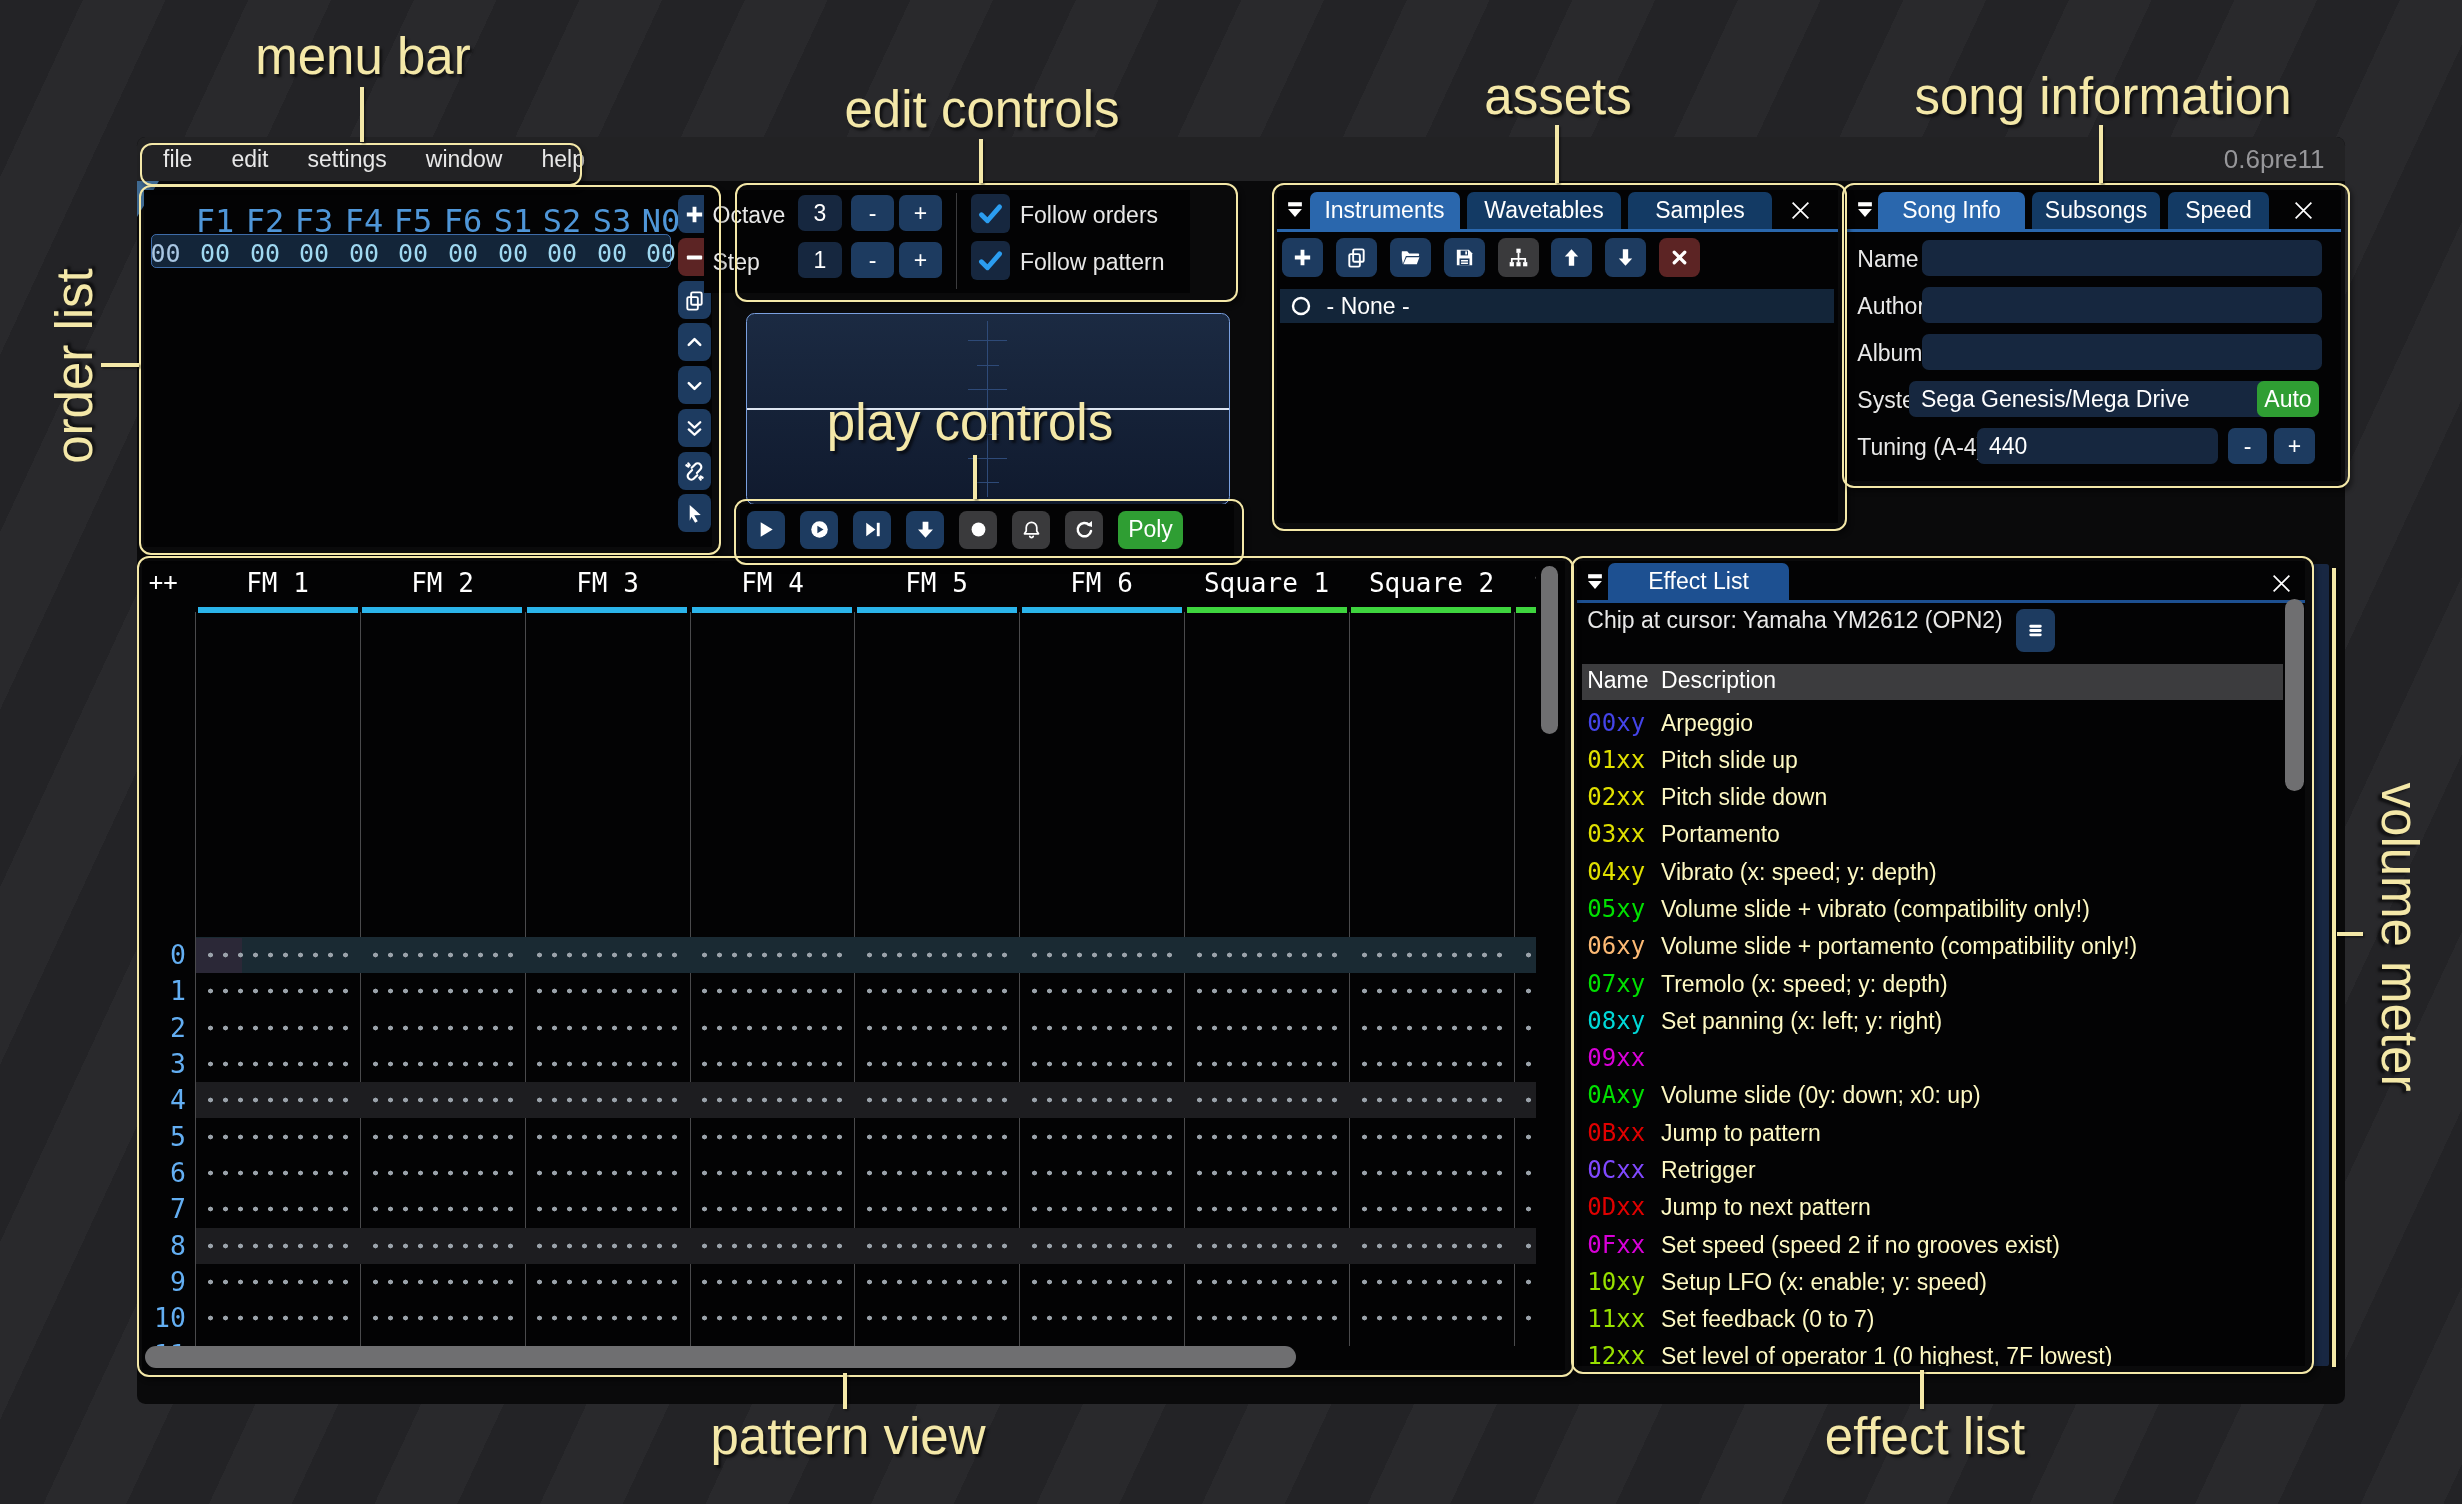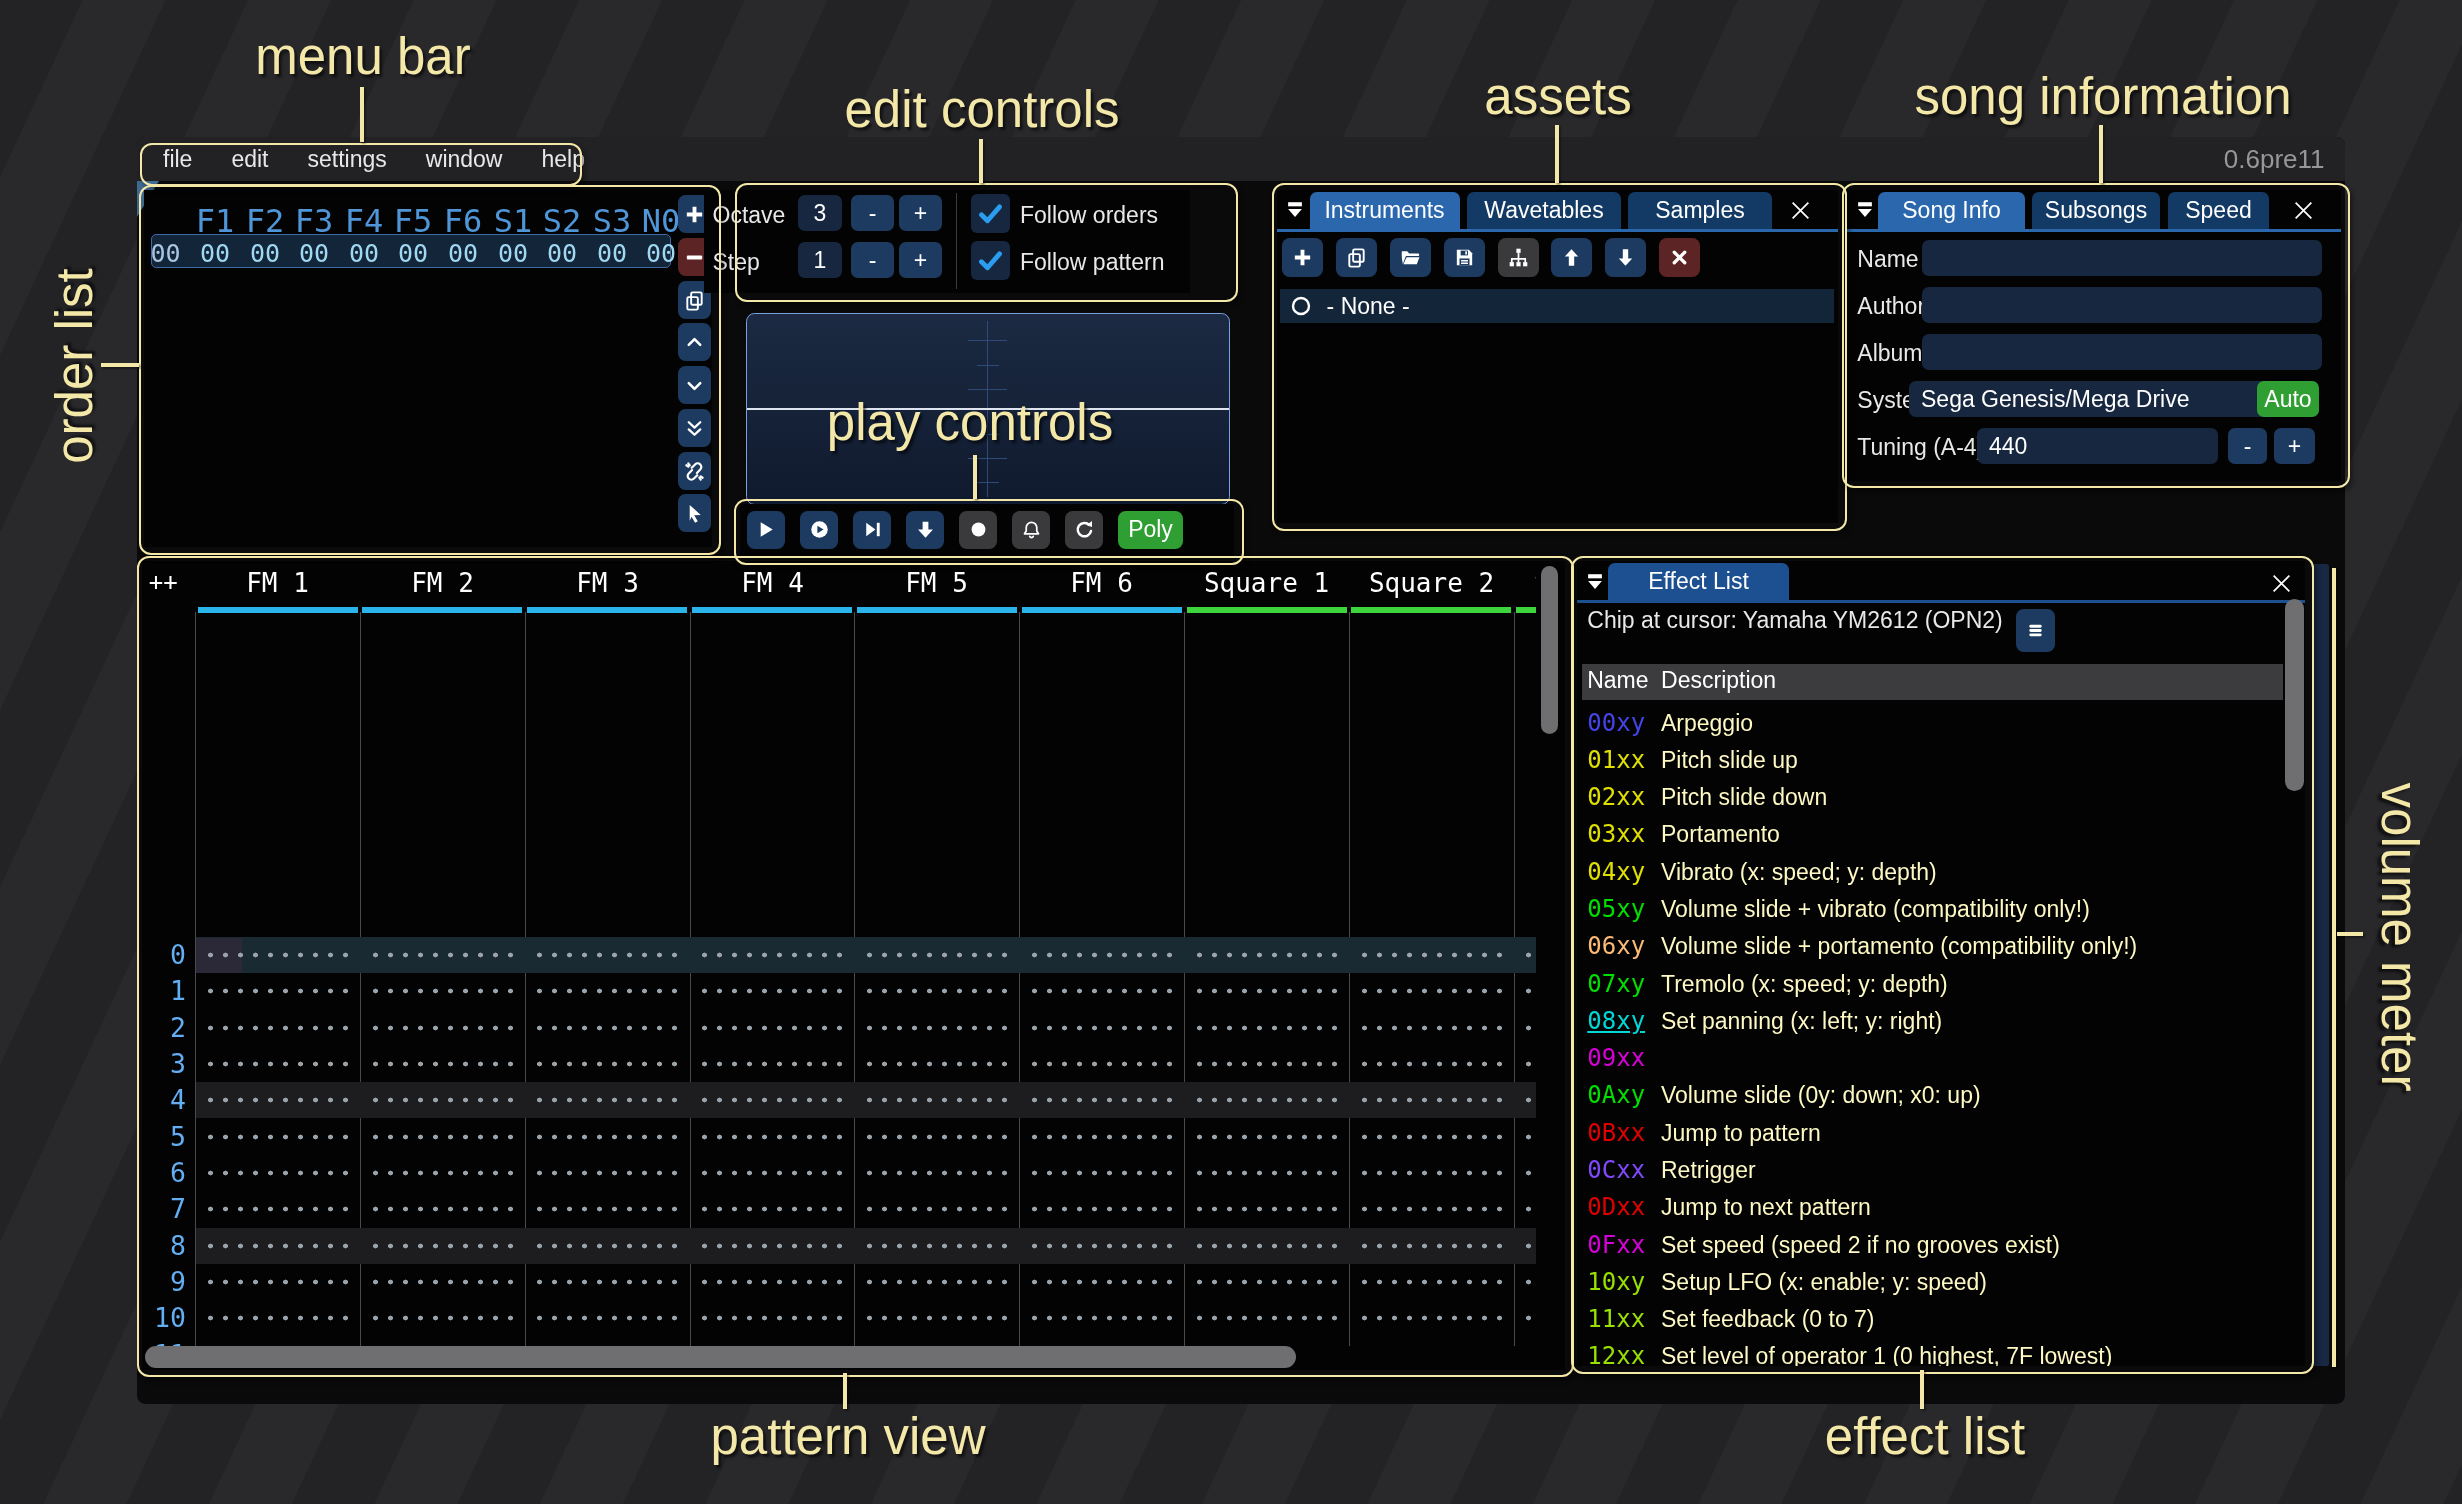--- a/index.html
+++ b/index.html
@@ -591,21 +591,21 @@
       </div>
       <div style="position: absolute; left: 0px; top: 367px; width: 706px; height: 37px;">
         <div class="fx-code" style="color: #fdba74;">06xy</div>
         <div class="fx-desc">Volume slide + portamento (compatibility only!)</div>
       </div>
       <div style="position: absolute; left: 0px; top: 405px; width: 706px; height: 37px;">
         <div class="fx-code" style="color: rgb(0, 224, 0);">07xy</div>
         <div class="fx-desc">Tremolo (x: speed; y: depth)</div>
       </div>
       <div style="position: absolute; left: 0px; top: 442px; width: 706px; height: 37px;">
-        <div class="fx-code" style="color: rgb(0, 216, 216); text-decoration: underline;">08xy</div>
+        <div class="fx-code" style="color: rgb(0, 216, 216);">08xy</div>
         <div class="fx-desc">Set panning (x: left; y: right)</div>
       </div>
       <div style="position: absolute; left: 0px; top: 479px; width: 706px; height: 37px;">
         <div class="fx-code" style="color: rgb(216, 0, 216);">09xx</div>
       </div>
       <div style="position: absolute; left: 0px; top: 516px; width: 706px; height: 37px;">
         <div class="fx-code" style="color: rgb(0, 224, 0);">0Axy</div>
         <div class="fx-desc">Volume slide (0y: down; x0: up)</div>
       </div>
       <div style="position: absolute; left: 0px; top: 554px; width: 706px; height: 37px;">

